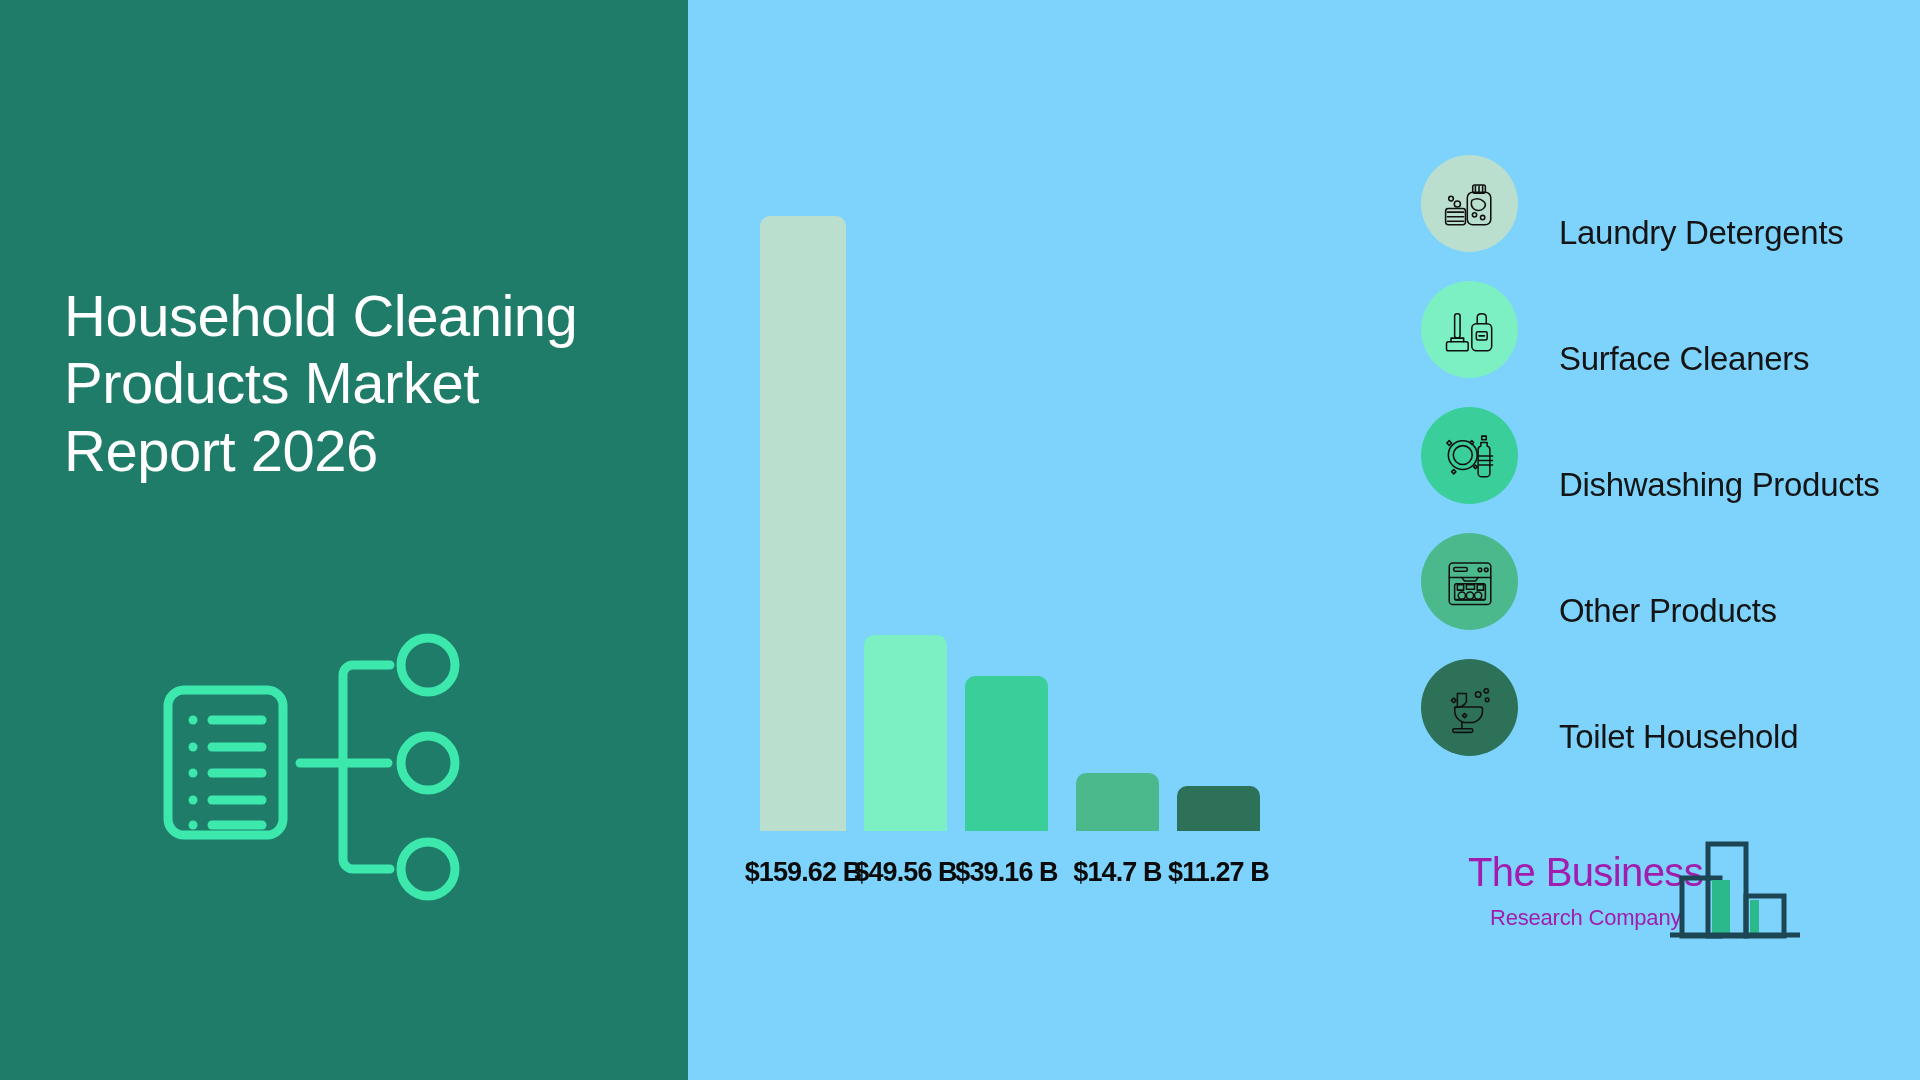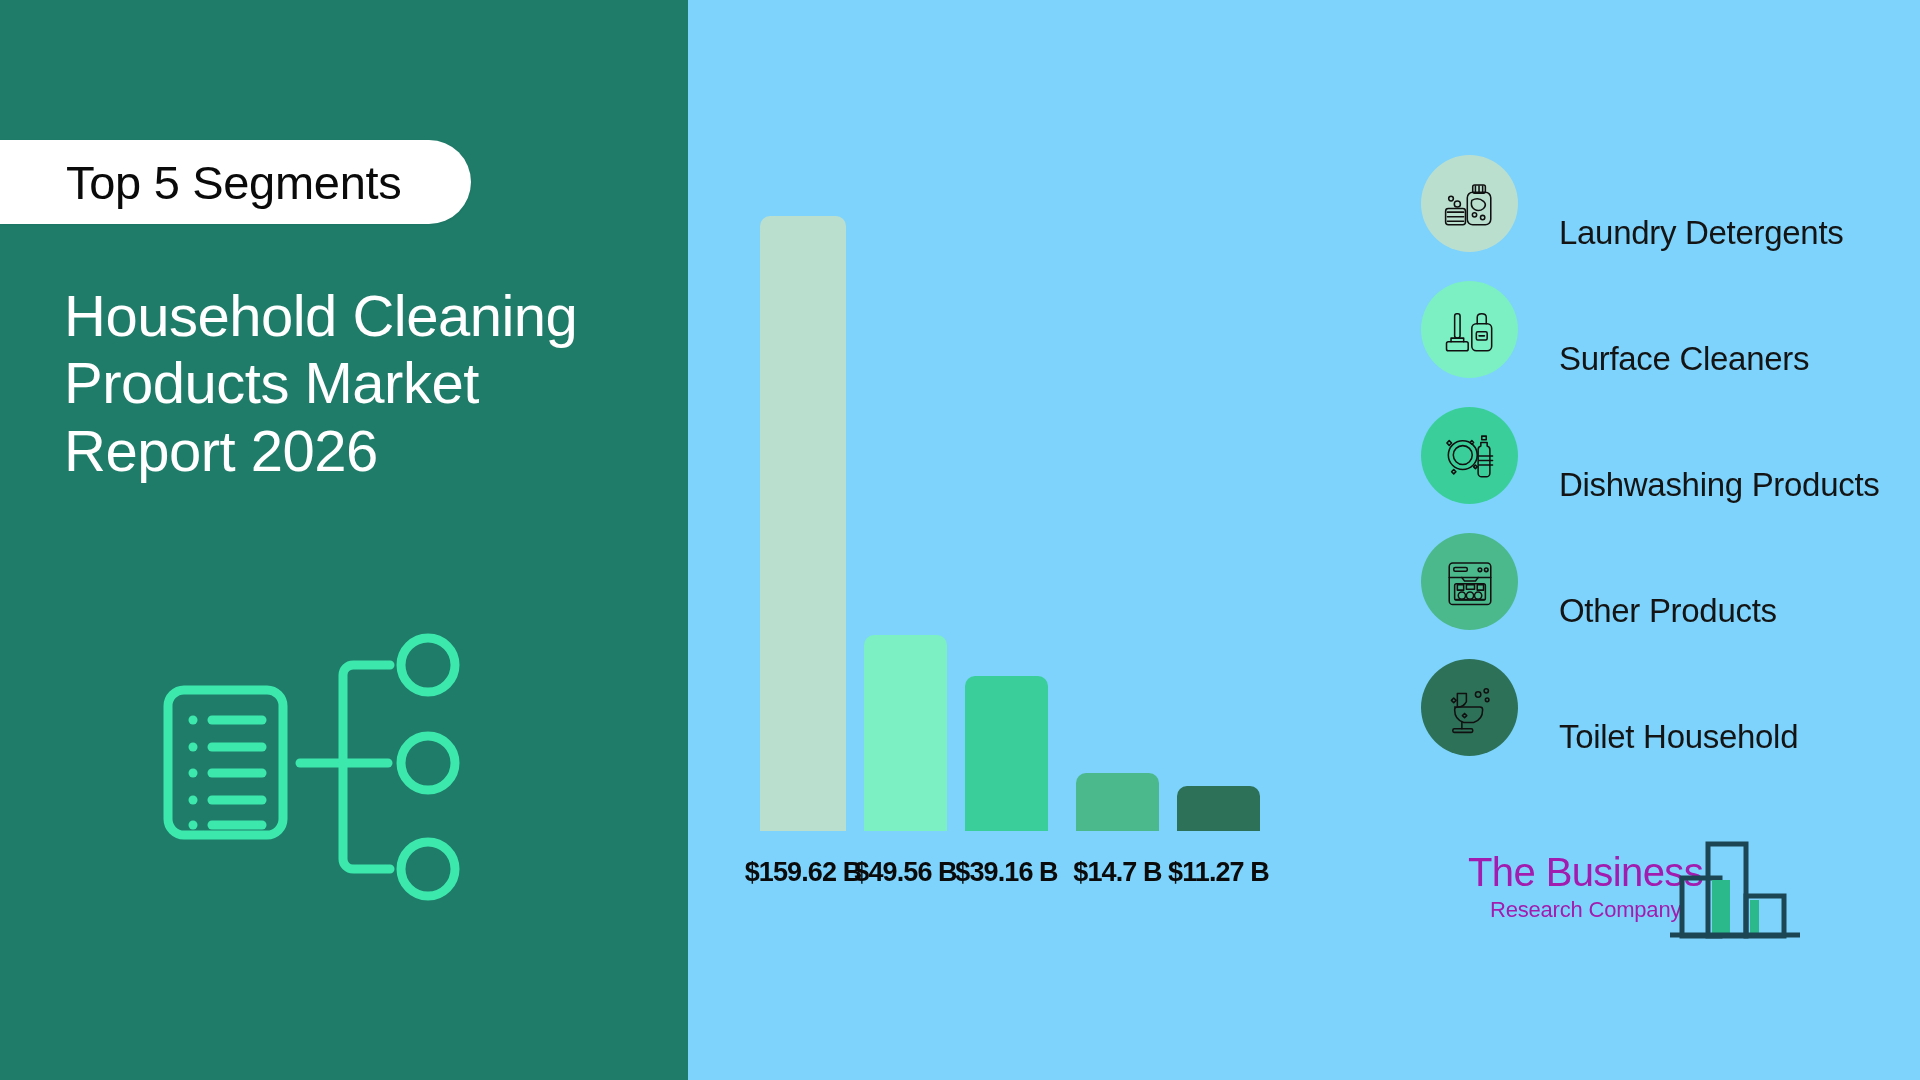--- a/index.html
+++ b/index.html
@@ -135,37 +135,34 @@
     font-weight:400;
     letter-spacing:-0.6px;
     line-height:1;
   }
   #logo-line2 {
     display:block;
     font-size:22px;
     font-weight:400;
     letter-spacing:-0.2px;
     line-height:1;
-    margin-top:7px;
+    margin-top:15px;
     padding-left:22px;
   }
   #logo-mark {
     position:absolute;
     right:-2px; top:0;
     width:130px; height:112px;
   }
 </style>
 </head>
 <body>
 
 <div id="left-panel" style="background: rgb(31, 124, 105);">
 
-  <div id="badge">
-    <span id="badge-label">Top 5 Segments</span>
-  </div>
 
   <div id="headline">Household Cleaning Products Market Report 2026</div>
 
   <div id="segment-graphic">
     <svg viewBox="0 0 330 300" width="330" height="300" fill="none" stroke="#3DE8AD" stroke-width="9" stroke-linecap="round" stroke-linejoin="round">
       <rect x="8" y="78" width="115" height="145" rx="16"></rect>
       <circle cx="33" cy="108" r="4.5" fill="#3DE8AD" stroke="none"></circle>
       <line x1="52" y1="108" x2="102" y2="108"></line>
       <circle cx="33" cy="135" r="4.5" fill="#3DE8AD" stroke="none"></circle>
       <line x1="52" y1="135" x2="102" y2="135"></line>

